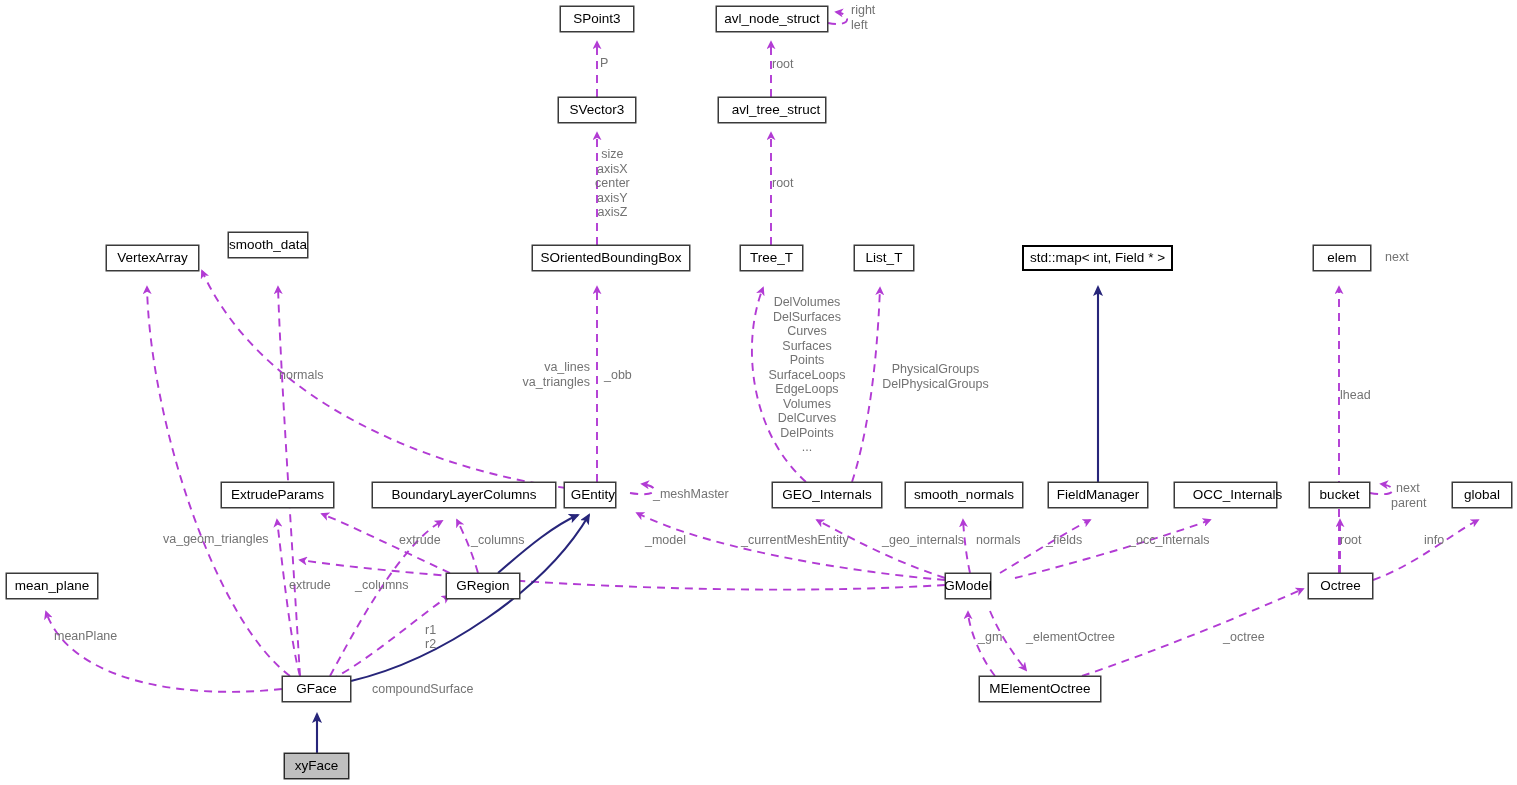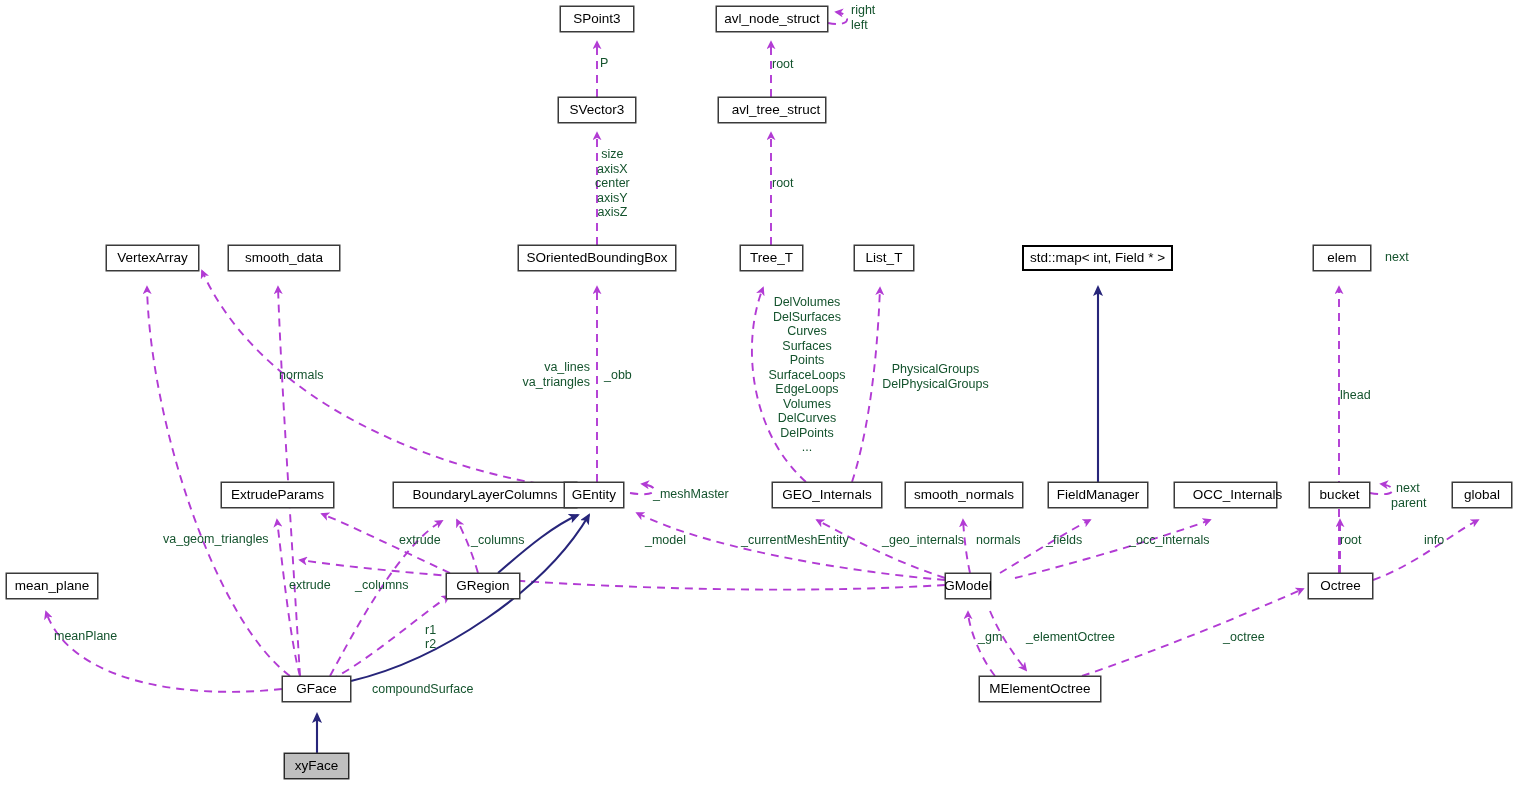--- a/index.html
+++ b/index.html
@@ -5,21 +5,21 @@
   html,body{margin:0;padding:0;background:#ffffff;}
   #canvas{position:relative;width:1517px;height:785px;background:#ffffff;
           font-family:"Liberation Sans","DejaVu Sans",sans-serif;overflow:hidden;}
   svg#wires{position:absolute;left:0;top:0;width:1517px;height:785px;}
   .node{position:absolute;box-sizing:border-box;display:flex;align-items:center;
         justify-content:center;background:#ffffff;border:1px solid #3a3a3a;
         font-size:13.5px;color:#000;line-height:1;white-space:nowrap;height:26px;
         box-shadow:0 0 0 0.5px #3a3a3a;}
   .node.current{background:#bfbfbf;border:1px solid #2a2a2a;}
   .node.tmpl{border:2px solid #000000;box-shadow:none;}
-  .elbl{position:absolute;font-size:12.5px;color:#14532d;line-height:14.5px;
+  .elbl{position:absolute;font-size:12.5px;color:#737373;line-height:14.5px;
         white-space:pre;}
   .elbl.c{text-align:center;}
   .elbl.r{text-align:right;}
 </style>
 </head>
 <body>
 
 <div id="canvas">
 
   <svg id="wires" viewBox="0 0 1517 785">
@@ -118,46 +118,46 @@
   <div class="node" style="left:558px;top:97px;width:78px;">
       <span>SVector3</span>
     </div>
   <div class="node" style="left:718px;top:97px;width:108px;padding-left:8px;">
       <span>avl_tree_struct</span>
     </div>
 
   <div class="node" style="left:106px;top:245px;width:93px;">
       <span>VertexArray</span>
     </div>
-  <div class="node" style="left:228px;top:245px;width:112px;">
+  <div class="node" style="left:228px;top:232px;width:80px;">
       <span>smooth_data</span>
     </div>
-  <div class="node" style="left:518px;top:245px;width:158px;">
+  <div class="node" style="left:532px;top:245px;width:158px;">
       <span>SOrientedBoundingBox</span>
     </div>
   <div class="node" style="left:740px;top:245px;width:63px;">
       <span>Tree_T</span>
     </div>
   <div class="node" style="left:854px;top:245px;width:60px;text-align:center;">
       <span>List_T</span>
     </div>
   <div class="node tmpl" style="left:1022px;top:245px;width:151px;">
       <span>std::map&lt; int, Field * &gt;</span>
     </div>
   <div class="node" style="left:1313px;top:245px;width:58px;">
       <span>elem</span>
     </div>
 
   <div class="node" style="left:221px;top:482px;width:113px;">
       <span>ExtrudeParams</span>
     </div>
-  <div class="node" style="left:372px;top:482px;width:184px;margin-left:21px;">
+  <div class="node" style="left:372px;top:482px;width:184px;">
       <span>BoundaryLayerColumns</span>
     </div>
-  <div class="node" style="left:564px;top:482px;width:60px;">
+  <div class="node" style="left:564px;top:482px;width:52px;justify-content:flex-end;">
       <span>GEntity</span>
     </div>
   <div class="node" style="left:772px;top:482px;width:110px;">
       <span>GEO_Internals</span>
     </div>
   <div class="node" style="left:905px;top:482px;width:118px;">
       <span>smooth_normals</span>
     </div>
   <div class="node" style="left:1048px;top:482px;width:100px;">
       <span>FieldManager</span>

